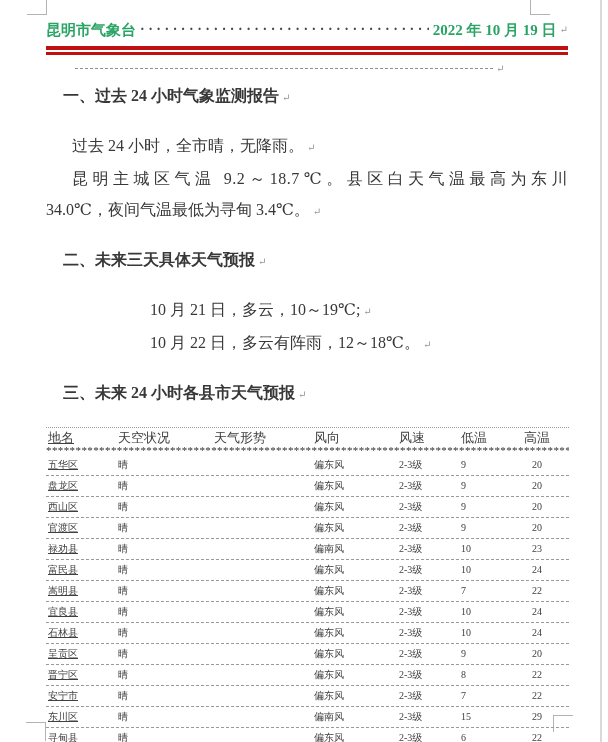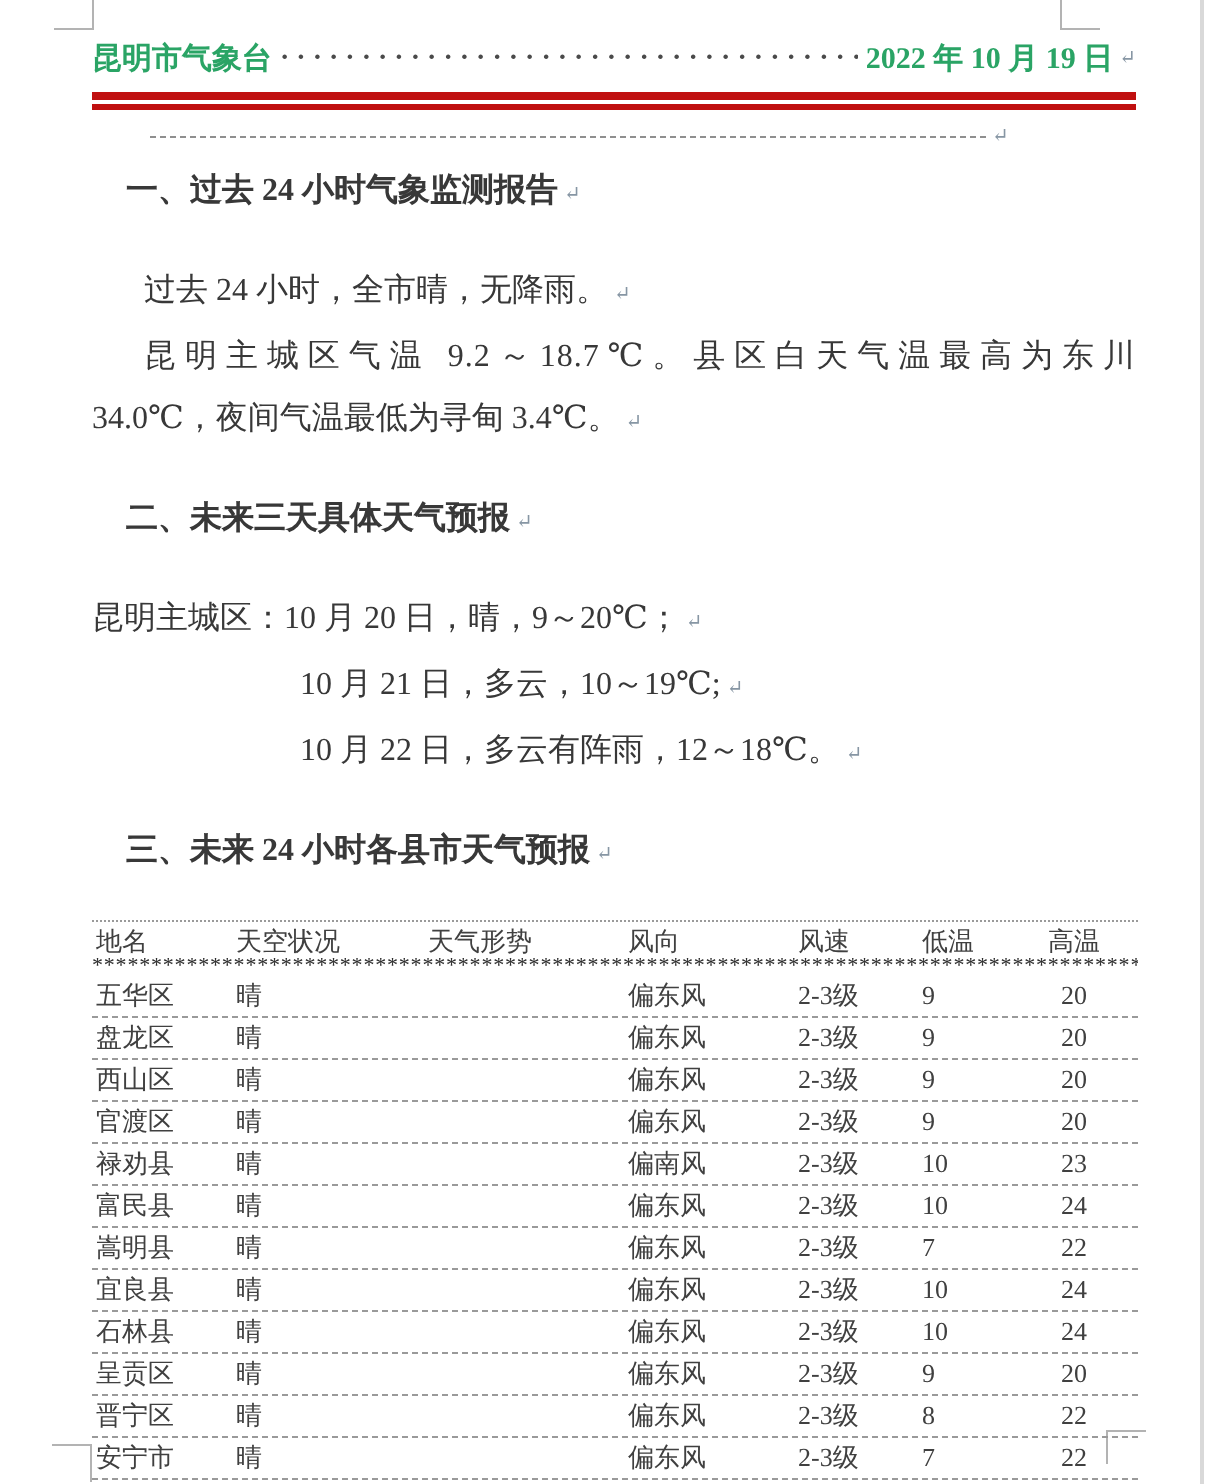--- a/index.html
+++ b/index.html
@@ -63,26 +63,26 @@
 
   
   .weather-table { margin-top: 2px; width: 523px; color: #404040; }
   .t-dotted { border-top: 1px dotted #9a9a9a; }
   .t-row { display: grid; grid-template-columns: 72px 96px 100px 85px 62px 38px 1fr; }
   .t-header { font-size: 13px; line-height: 17px; padding-top: 1px; }
   .t-sep {
     font-size: 11px; line-height: 8px; height: 9px; overflow: hidden;
     white-space: nowrap; color: #2e2e2e; letter-spacing: 0.4px;
   }
-  .t-row.data { font-size: 13px; line-height: 20px; border-bottom: 1px dashed #9a9a9a; }
+  .t-row.data { font-size: 10px; line-height: 20px; border-bottom: 1px dashed #9a9a9a; }
   .t-row.data.last { border-bottom: none; }
   .cell { overflow: hidden; white-space: nowrap; }
   .c5 { text-align: left; }
   .c6 { padding-left: 6px; text-align: center; }
-  .c0 { padding-left: 2px; }
+  .c0 { padding-left: 2px; text-decoration: underline; }
 </style>
 </head>
 <body>
 
 <div class="right-edge"></div>
 <div class="corner-mark tl"></div>
 <div class="corner-mark tr"></div>
 <div class="corner-mark bl"></div>
 <div class="corner-mark br"></div>
 
@@ -102,21 +102,20 @@
     <span class="dashed-line"></span>
     <span class="pilcrow">↵</span>
   </div>
 
   <p class="sec-heading first"><span>一、过去 24 小时气象监测报告</span><span class="pilcrow">↵</span></p>
   <p class="body-line indent-1"><span>过去 24 小时，全市晴，无降雨。</span><span class="pilcrow">↵</span></p>
   <p class="body-line indent-1 justify-line"><span>昆明主城区气温 9.2～18.7℃。县区白天气温最高为东川</span></p>
   <p class="body-line"><span>34.0℃，夜间气温最低为寻甸 3.4℃。</span><span class="pilcrow">↵</span></p>
 
   <p class="sec-heading"><span>二、未来三天具体天气预报</span><span class="pilcrow">↵</span></p>
-  <p class="body-line"><span>昆明主城区：10 月 20 日，晴，9～20℃；</span><span class="pilcrow">↵</span></p>
   <p class="body-line indent-2"><span>10 月 21 日，多云，10～19℃;</span><span class="pilcrow">↵</span></p>
   <p class="body-line indent-2"><span>10 月 22 日，多云有阵雨，12～18℃。</span><span class="pilcrow">↵</span></p>
 
   <p class="sec-heading"><span>三、未来 24 小时各县市天气预报</span><span class="pilcrow">↵</span></p>
 
   <div class="weather-table">
     <div class="t-row t-header t-dotted">
       <div class="cell c0">地名</div>
       <div class="cell c1">天空状况</div>
       <div class="cell c2">天气形势</div>

